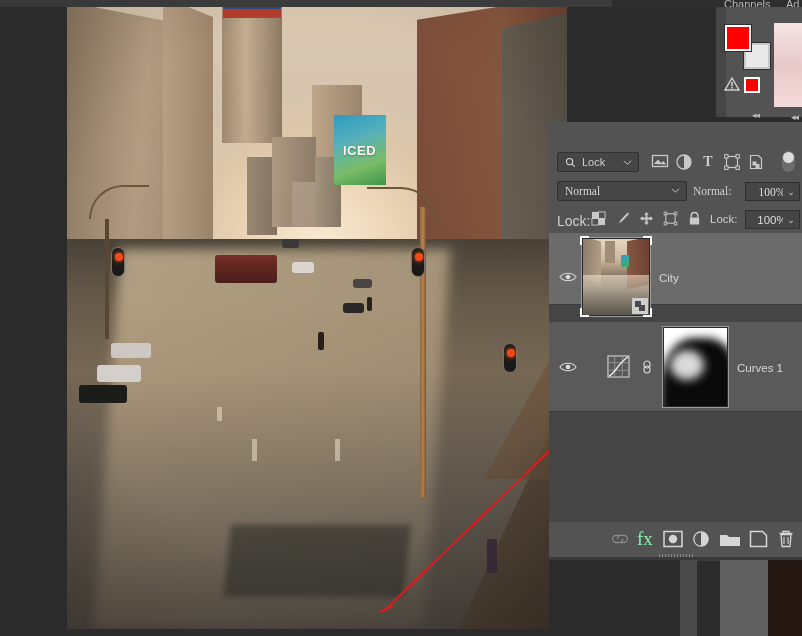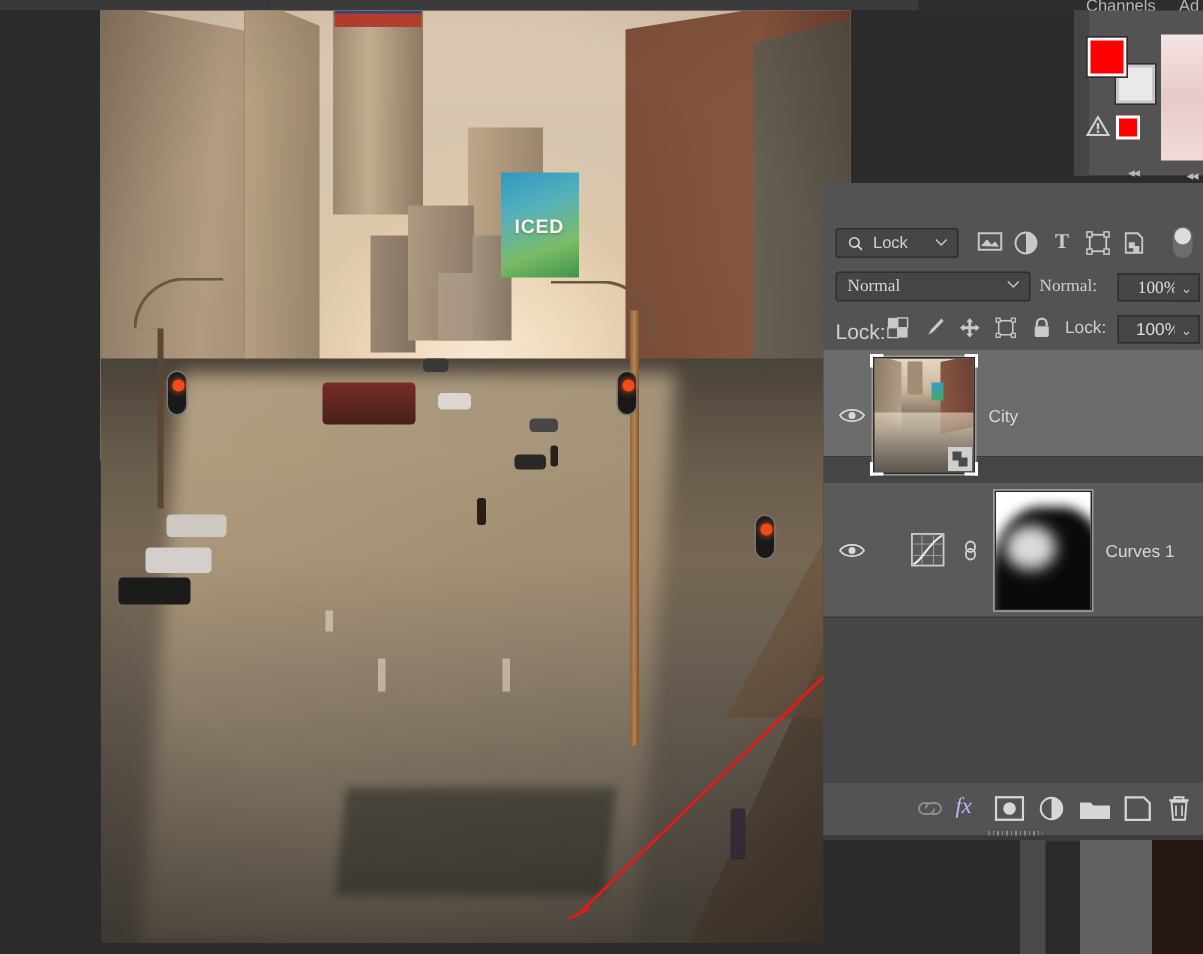--- a/index.html
+++ b/index.html
@@ -497,21 +497,21 @@
         <div class="lname" style="left:188px; top:40px;">Curves 1</div>
       </div>
 
     </div>
 
     <div class="panel-foot">
       <svg class="fticon" style="left:60px; width:22px;" viewBox="0 0 24 14">
         <path d="M9 7 a4 4 0 0 1 4 -4 h3 a4 4 0 0 1 0 8 h-3" fill="none" stroke="#8d8d8d" stroke-width="1.4"></path>
         <path d="M15 7 a4 4 0 0 1 -4 4 h-3 a4 4 0 0 1 0 -8 h3" fill="none" stroke="#8d8d8d" stroke-width="1.4"></path>
       </svg>
-      <div class="fticon" style="left:88px; width:22px; color:#c4b5fd; font-size:15px; font-style:italic; font-family:'Liberation Serif',serif; line-height:17px;">fx</div>
+      <div class="fticon" style="left:88px; width:22px; color:#86efac; font-size:19px; font-family:'Liberation Serif',serif; line-height:17px;">fx</div>
       <svg class="fticon" style="left:114px; width:20px;" viewBox="0 0 20 18">
         <rect x="1" y="1.5" width="18" height="15" fill="none" stroke="#d6d6d6" stroke-width="1.5"></rect>
         <circle cx="10" cy="9" r="4.2" fill="#d6d6d6"></circle>
       </svg>
       <svg class="fticon" style="left:142px; width:20px;" viewBox="0 0 20 20">
         <circle cx="10" cy="10" r="8" fill="none" stroke="#d6d6d6" stroke-width="1.4"></circle>
         <path d="M10 2 A8 8 0 0 1 10 18 Z" fill="#d6d6d6"></path>
       </svg>
       <svg class="fticon" style="left:170px; width:22px;" viewBox="0 0 22 16">
         <path d="M1 4 h7 l2 2 h11 v9 h-20 z" fill="#d6d6d6"></path>

